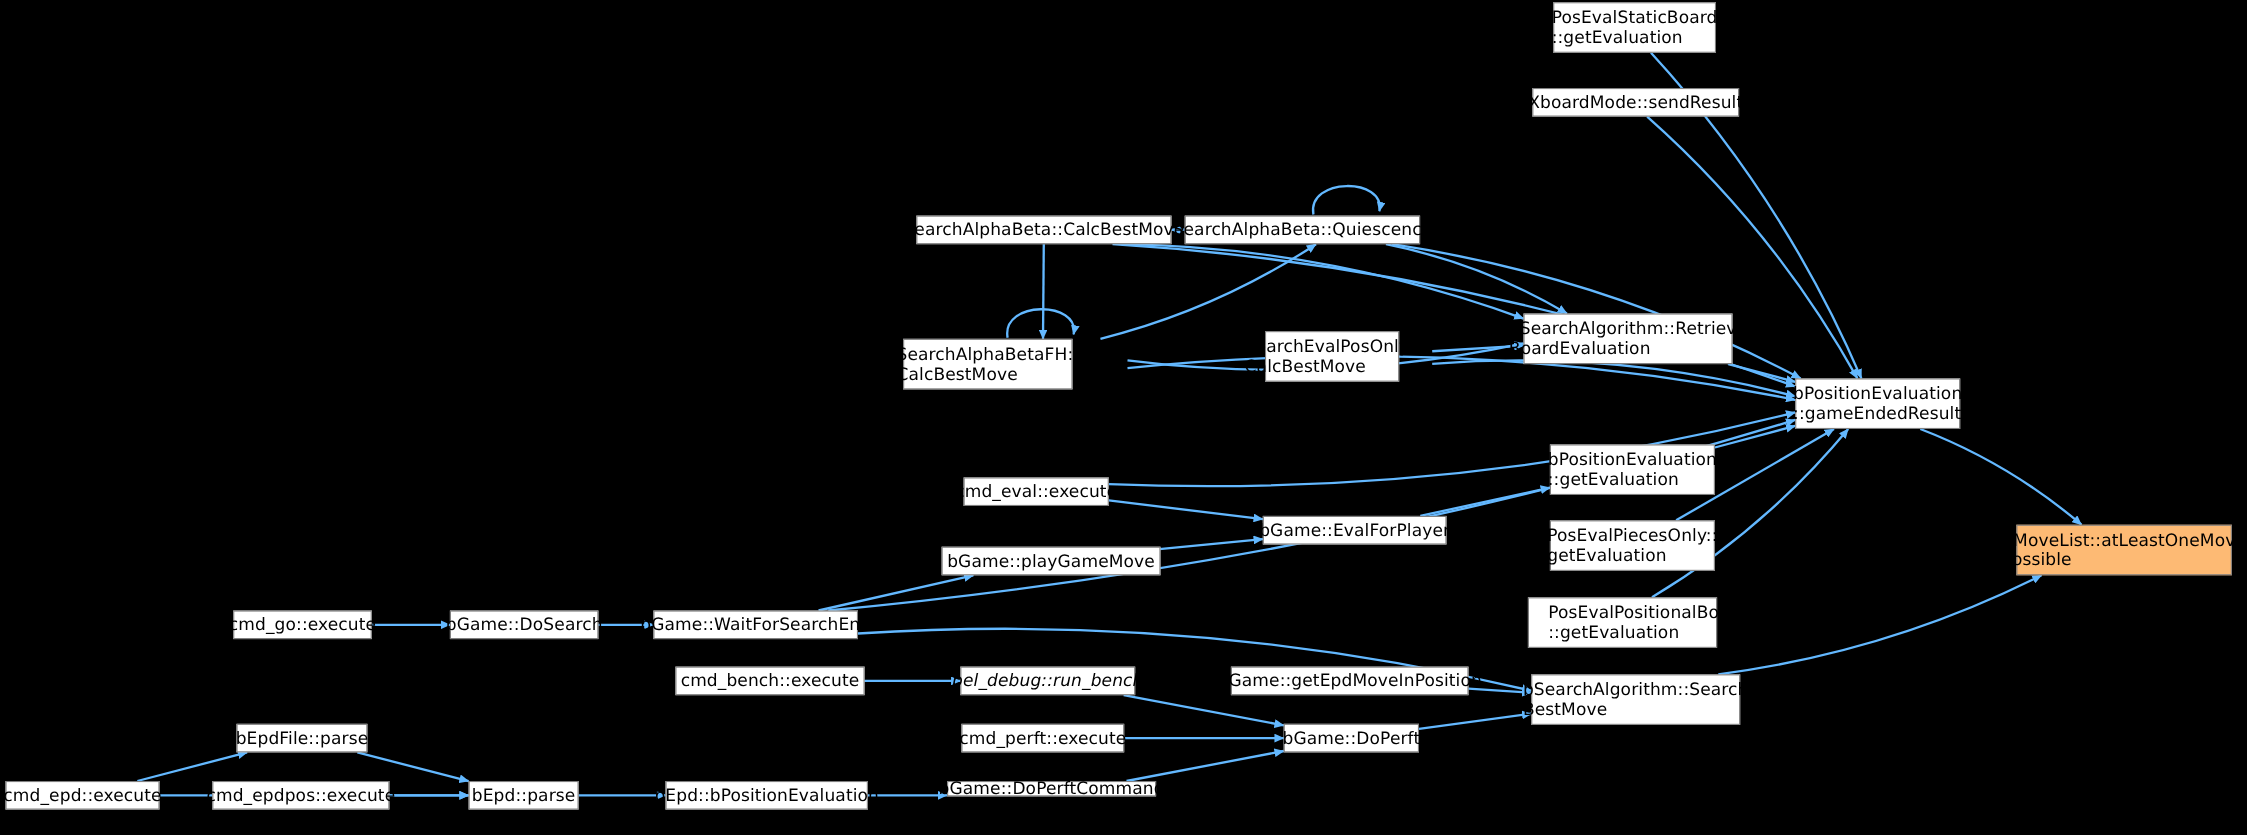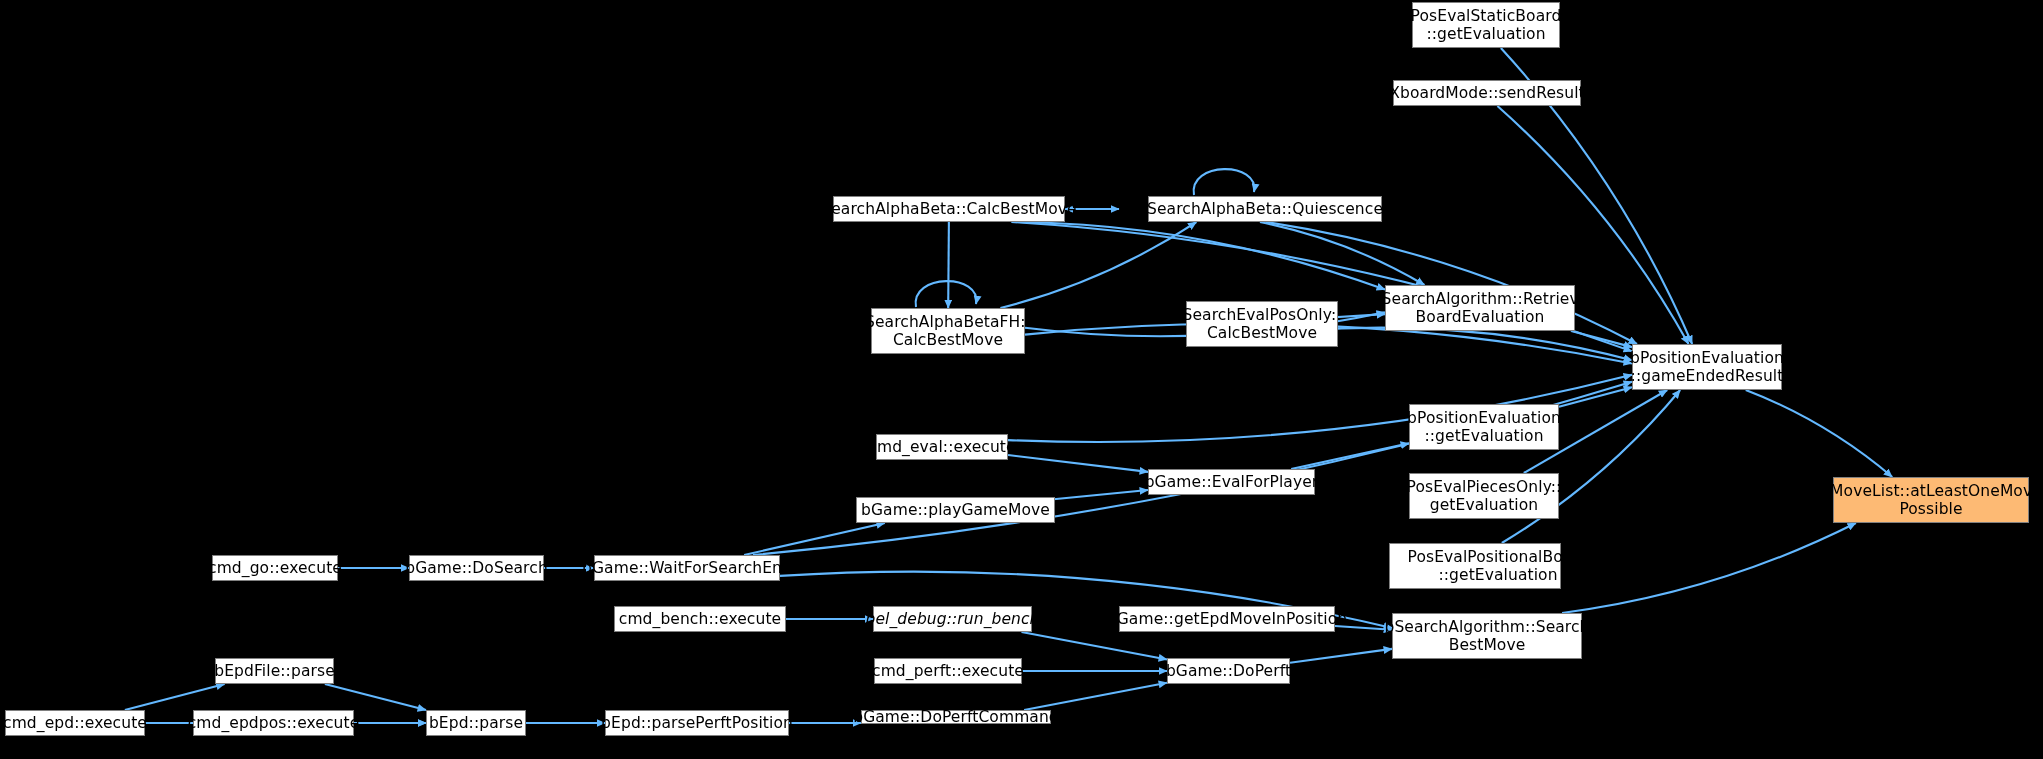--- a/index.html
+++ b/index.html
@@ -3,21 +3,21 @@
 <meta charset="utf-8">
 <style>
   html,body{margin:0;padding:0;background:#000;}
   body{width:2043px;height:759px;overflow:hidden;
        font-family:"DejaVu Sans","Liberation Sans",sans-serif;}
   #graph{position:relative;width:2043px;height:759px;background:#000;}
   svg.edges{position:absolute;left:0;top:0;width:2043px;height:759px;}
   .node{position:absolute;box-sizing:border-box;
         background:#fff;border:1px solid #808080;
         display:flex;align-items:center;justify-content:center;
-        text-align:center;color:#000;font-size:15.5px;line-height:1.18;
+        color:#000;font-size:15.5px;line-height:1.18;
         letter-spacing:0.1px;white-space:pre-line;}
   .node.hl{background:#fdba74;}
 </style>
 </head>
 <body>
 
 <div id="graph">
   <svg class="edges" viewBox="0 0 2043 759" preserveAspectRatio="none">
     <defs>
       <marker id="ah" markerWidth="9" markerHeight="8" refX="8.4" refY="4" orient="auto" markerUnits="userSpaceOnUse">
@@ -68,24 +68,24 @@
         <path d="M526,723 Q565.5,723 605,723"></path>
         <path d="M789,723 Q825,723 861,723"></path>
         <path d="M1024.125,710 Q1095.5625,696.3678899082569 1167,682.7357798165137"></path>
       </g>
   </svg>
   <div id="node-layer">
       <div class="node" style="left: 1412px; top: 2px; width: 148px; height: 46px;">PosEvalStaticBoard
 ::getEvaluation</div>
       <div class="node" style="left: 1393px; top: 80px; width: 188px; height: 26px;">XboardMode::sendResult</div>
       <div class="node" style="left: 833px; top: 196px; width: 232px; height: 26px;">SearchAlphaBeta::CalcBestMove</div>
-      <div class="node" style="left: 1148px; top: 196px; width: 234px; height: 26px;">SearchAlphaBeta::Quiescence</div>
-      <div class="node" style="left: 871px; top: 308px; width: 154px; height: 46px;">SearchAlphaBetaFH::
+      <div class="node" style="left: 1077px; top: 196px; width: 214px; height: 26px;">SearchAlphaBeta::Quiescence</div>
+      <div class="node" style="left: 821px; top: 308px; width: 154px; height: 46px;">SearchAlphaBetaFH::
 CalcBestMove</div>
-      <div class="node" style="left: 1150px; top: 301px; width: 152px; height: 46px; margin-left: 36px;">SearchEvalPosOnly::
+      <div class="node" style="left: 1150px; top: 301px; width: 122px; height: 46px;">SearchEvalPosOnly::
 CalcBestMove</div>
       <div class="node" style="left: 1385px; top: 285px; width: 190px; height: 46px;">bSearchAlgorithm::Retrieve
 BoardEvaluation</div>
       <div class="node" style="left: 1632px; top: 344px; width: 150px; height: 46px;">bPositionEvaluation
 ::gameEndedResult</div>
       <div class="node" style="left: 1409px; top: 404px; width: 150px; height: 46px;">bPositionEvaluation
 ::getEvaluation</div>
       <div class="node" style="left: 1409px; top: 473px; width: 150px; height: 46px;">PosEvalPiecesOnly::
 getEvaluation</div>
       <div class="node" style="left: 1389px; top: 543px; width: 172px; height: 46px; padding-left: 46px;">PosEvalPositionalBoard
@@ -102,16 +102,16 @@
       <div class="node" style="left: 873px; top: 606px; width: 159px; height: 26px; font-style: italic;">bel_debug::run_bench</div>
       <div class="node" style="left: 1119px; top: 606px; width: 216px; height: 26px;">bGame::getEpdMoveInPosition</div>
       <div class="node" style="left: 1392px; top: 613px; width: 190px; height: 46px;">bSearchAlgorithm::Search
 BestMove</div>
       <div class="node" style="left: 874px; top: 658px; width: 148px; height: 26px;">cmd_perft::execute</div>
       <div class="node" style="left: 1167px; top: 658px; width: 123px; height: 26px;">bGame::DoPerft</div>
       <div class="node" style="left: 215px; top: 658px; width: 119px; height: 26px;">bEpdFile::parse</div>
       <div class="node" style="left: 5px; top: 710px; width: 140px; height: 26px;">cmd_epd::execute</div>
       <div class="node" style="left: 193px; top: 710px; width: 161px; height: 26px;">cmd_epdpos::execute</div>
       <div class="node" style="left: 426px; top: 710px; width: 100px; height: 26px;">bEpd::parse</div>
-      <div class="node" style="left: 605px; top: 710px; width: 184px; height: 26px;">bEpd::parsePerftPosition</div>
+      <div class="node" style="left: 605px; top: 710px; width: 184px; height: 26px;">bEpd::bPositionEvaluation</div>
       <div class="node" style="left: 861px; top: 710px; width: 190px; height: 14px;">bGame::DoPerftCommand</div>
     </div>
 </div>
 
 </body></html>

